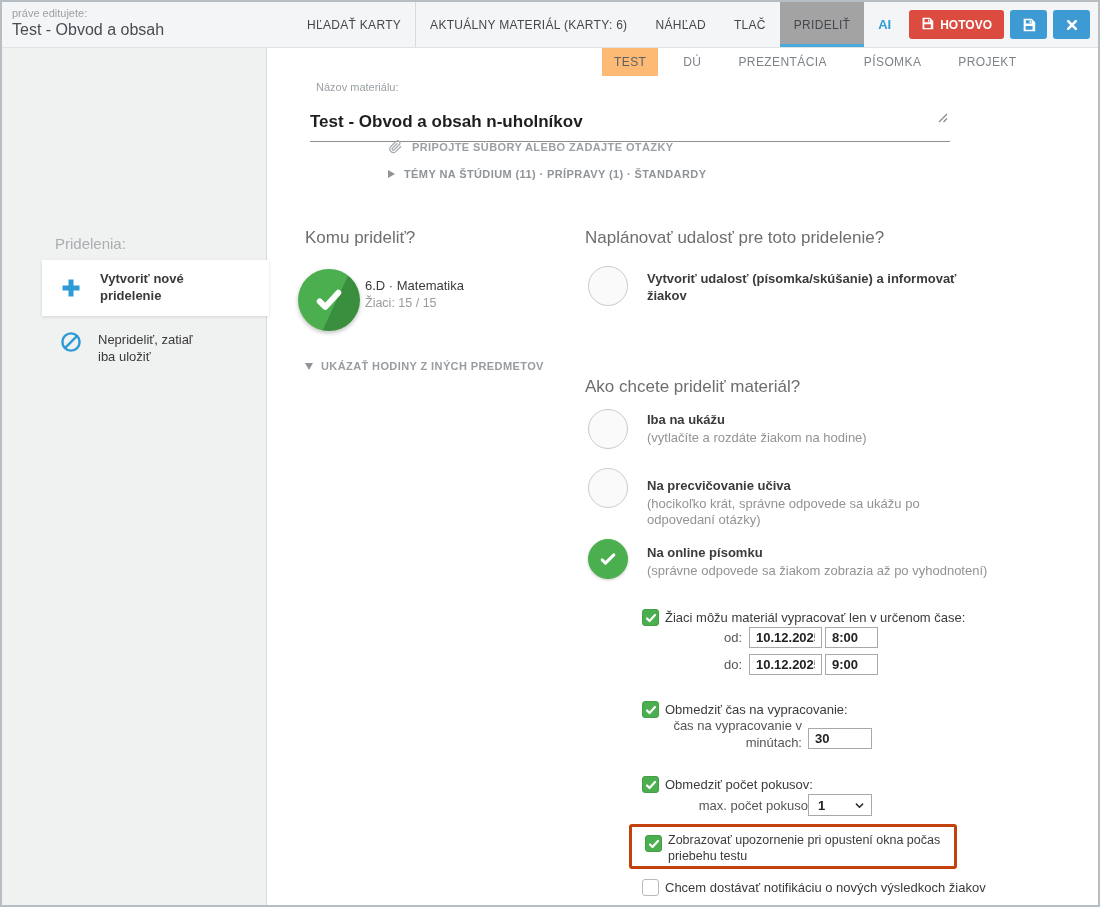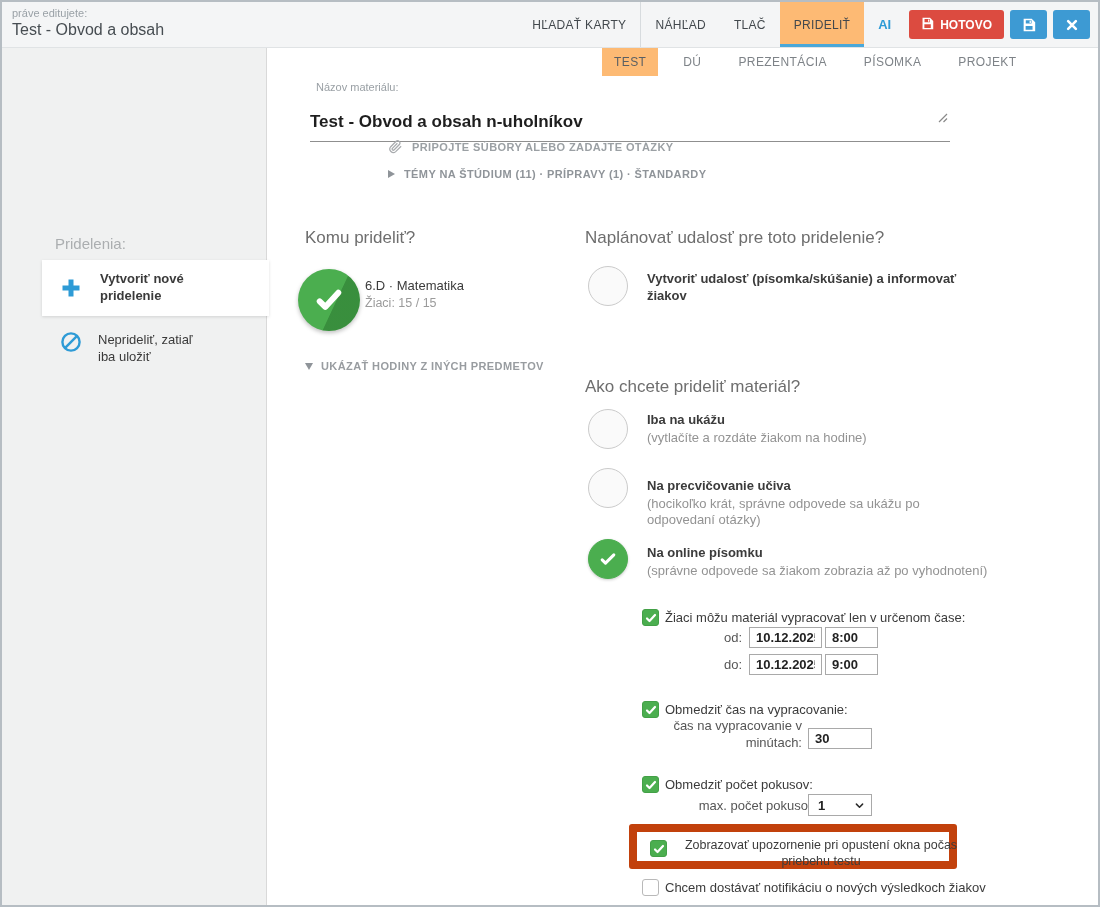--- a/index.html
+++ b/index.html
@@ -9,21 +9,21 @@
 
   
   .topbar { position:absolute; left:0; top:0; right:0; height:46px; background:#f4f5f6;
             border-bottom:1px solid #e0e3e5; }
   .topbar-left { position:absolute; left:10px; top:5px; }
   .editing-label { font-size:11px; color:#9aa1a7; }
   .editing-title { font-size:16px; color:#474d52; margin-top:2px; }
   .topbar-menu { position:absolute; right:8px; top:0; height:100%; display:flex; align-items:center; }
   .menu-item { height:100%; display:flex; align-items:center; padding:0 14px; font-size:12px;
                color:#42484d; letter-spacing:.3px; cursor:pointer; white-space:nowrap; }
-  .menu-item.active { background:#fdba74; box-shadow:inset 0 -3px 0 #4aa8da; }
+  .menu-item.active { background:#a3a3a3; box-shadow:inset 0 -3px 0 #4aa8da; }
   .menu-sep { width:1px; height:100%; background:#d7dbde; }
   .menu-ai { font-size:13px; font-weight:bold; color:#2e9bd6; padding:0 14px; cursor:pointer; }
   .btn-done { display:flex; align-items:center; gap:6px; background:#dc4b40; color:#fff;
               font-weight:bold; font-size:12px; border-radius:3px; padding:7px 12px; height:29px;
               cursor:pointer; margin-left:4px; white-space:nowrap; }
   .btn-icon { width:37px; height:29px; background:#3d9ad3; border-radius:3px; margin-left:6px;
               display:flex; align-items:center; justify-content:center; cursor:pointer; }
 
   
   .sidebar { position:absolute; left:0; top:46px; bottom:0; width:265px; background:#f0f1f1;
@@ -86,37 +86,38 @@
   .cb.on { background:#4bae4f; border-color:#43a047; }
   .cb-label { position:absolute; font-size:13px; color:#3b3b3b; white-space:nowrap; }
   .field-label { position:absolute; font-size:13px; color:#565656; text-align:right; line-height:1.3; }
   .txt-input { position:absolute; height:21px; border:1px solid #a9a9a9; font-family:inherit;
                font-size:13px; font-weight:bold; color:#222; padding:0 6px; outline:none; background:#fff; }
   .select { position:absolute; height:22px; border:1px solid #a9a9a9; background:#fff; display:flex;
             align-items:center; justify-content:space-between; padding:0 6px 0 9px; cursor:pointer; }
   .select .val { font-size:13px; font-weight:bold; color:#222; }
 
   .highlight-box { position:absolute; left:361px; top:776px; width:328px; height:45px;
-                   border:8px solid #c2410c; border-radius:3px;text-align:center; }
+                   border:3px solid #c2410c; border-radius:3px; }
   .hl-label { position:absolute; left:36px; top:5px; width:296px; font-size:12.5px; color:#3b3b3b;
               line-height:1.3; }
 </style>
 </head>
 <body>
 
 <div class="window">
 
   <div class="topbar">
     <div class="topbar-left">
       <div class="editing-label">práve editujete:</div>
       <div class="editing-title">Test - Obvod a obsah</div>
     </div>
     <div class="topbar-menu">
       <div class="menu-item">HĽADAŤ KARTY</div>
       <div class="menu-sep"></div>
+      <div class="menu-item">AKTUÁLNY MATERIÁL (KARTY: 6)</div>
       <div class="menu-item">NÁHĽAD</div>
       <div class="menu-item">TLAČ</div>
       <div class="menu-item active">PRIDELIŤ</div>
       <div class="menu-ai">AI</div>
       <div class="btn-done">
         <span>
           <svg width="13" height="13" viewBox="0 0 17 17">
               <path fill="#fff" fill-rule="evenodd" d="M2 1h9.8L16 5.2V16H2V1zm2.6 1.6v4.2h7V2.6h-7zm4.6.6h1.6v3H9.2v-3zM4.4 9.6V14.4h8.4V9.6H4.4z"></path>
             </svg>
         </span>

